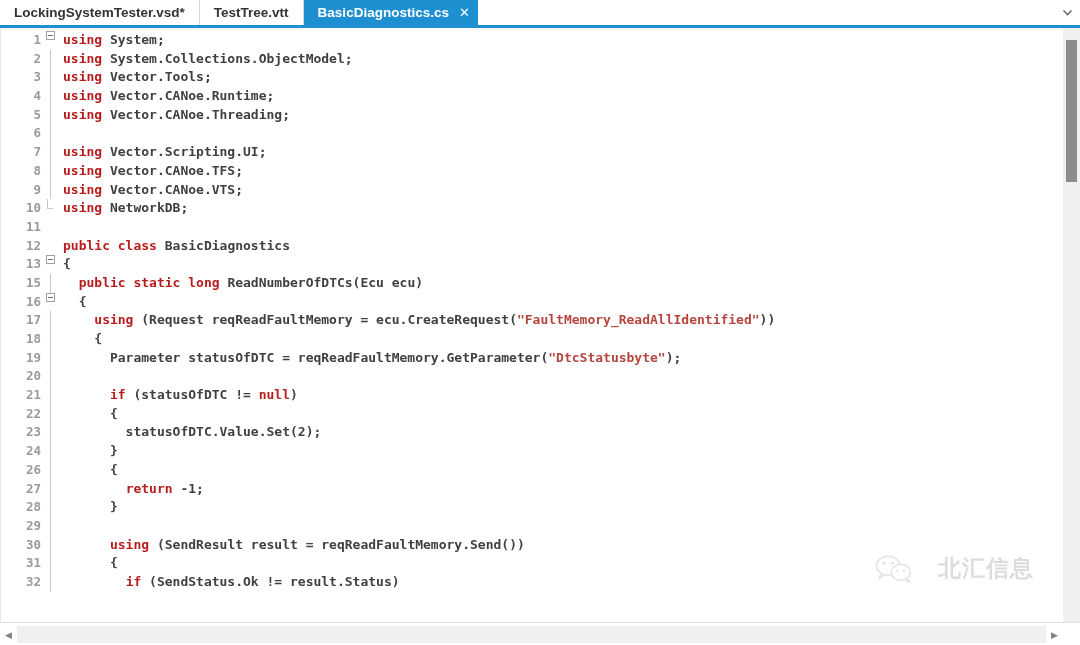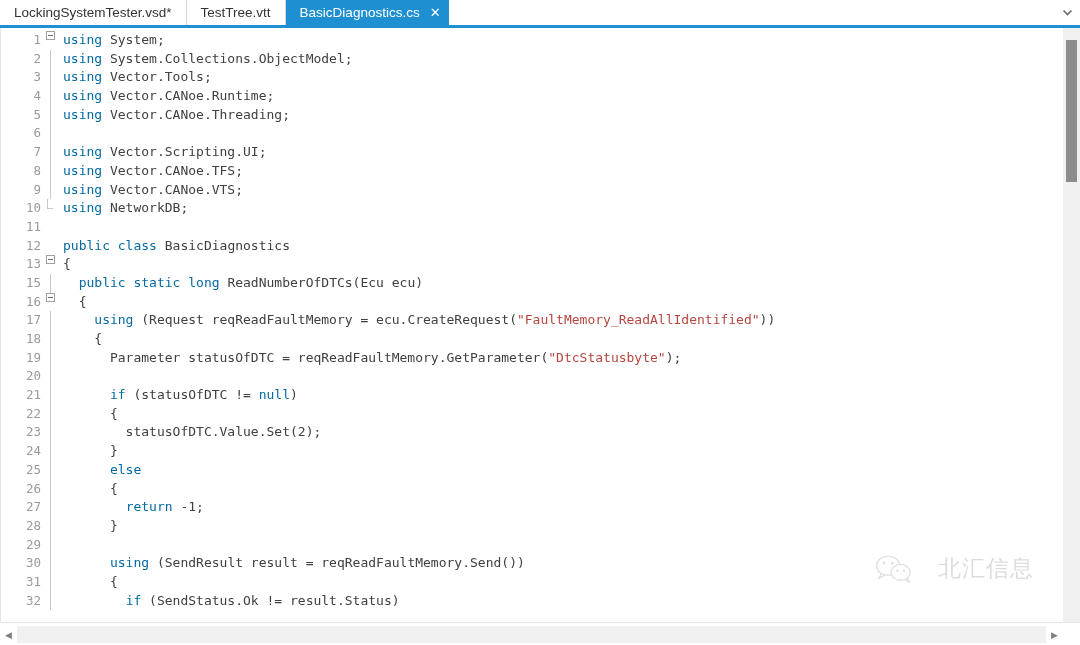--- a/index.html
+++ b/index.html
@@ -2,21 +2,21 @@
 <html><head>
 <meta charset="utf-8">
 <style>
   html,body{margin:0;padding:0;}
   body{
     width:1080px;height:645px;overflow:hidden;
     background:#ffffff;
     font-family:"Liberation Sans", sans-serif;
     -webkit-font-smoothing:antialiased;
   }
-  .app{position:relative;width:1080px;height:645px;box-sizing:border-box;}
+  .app{position:relative;width:1080px;height:645px;box-sizing:border-box;font-weight:bold;}
 
   
   .tabstrip{
     position:relative;height:25px;background:#ffffff;
     display:flex;align-items:stretch;
     border-bottom:3px solid #1e90d2;
     box-sizing:content-box;
   }
   .tab{
     display:flex;align-items:center;
@@ -88,21 +88,21 @@
   }
   .guide-end::before{
     content:"";position:absolute;left:0;top:0;width:1px;height:10px;background:#c8c8c8;
   }
   .guide-end::after{
     content:"";position:absolute;left:0;top:9px;width:6px;height:1px;background:#c8c8c8;
   }
   .code{
     padding-left:5px;white-space:pre;color:#1a1a1a;
   }
-  .kw{color:#0369a1;}
+  .kw{color:#b91c1c;}
   .str{color:#b5463f;}
   .pl{color:#404040;}
 
   
   .vscroll{
     width:17px;min-width:17px;background:#f0f0f0;
     position:relative;border-left:1px solid #ffffff;
   }
   .vthumb{
     position:absolute;left:3px;width:11px;top:13px;height:140px;
@@ -175,21 +175,20 @@
           <div class="ln"><div class="gutter">15</div><div class="foldcol"><div class="guide"></div></div><div class="code"><span class="pl">  </span><span class="kw">public</span><span class="pl"> </span><span class="kw">static</span><span class="pl"> </span><span class="kw">long</span><span class="pl"> ReadNumberOfDTCs(Ecu ecu)</span></div></div>
           <div class="ln"><div class="gutter">16</div><div class="foldcol"><div class="foldbox"></div></div><div class="code"><span class="pl">  {</span></div></div>
           <div class="ln"><div class="gutter">17</div><div class="foldcol"><div class="guide"></div></div><div class="code"><span class="pl">    </span><span class="kw">using</span><span class="pl"> (Request reqReadFaultMemory = ecu.CreateRequest(</span><span class="str">"FaultMemory_ReadAllIdentified"</span><span class="pl">))</span></div></div>
           <div class="ln"><div class="gutter">18</div><div class="foldcol"><div class="guide"></div></div><div class="code"><span class="pl">    {</span></div></div>
           <div class="ln"><div class="gutter">19</div><div class="foldcol"><div class="guide"></div></div><div class="code"><span class="pl">      Parameter statusOfDTC = reqReadFaultMemory.GetParameter(</span><span class="str">"DtcStatusbyte"</span><span class="pl">);</span></div></div>
           <div class="ln"><div class="gutter">20</div><div class="foldcol"><div class="guide"></div></div><div class="code"></div></div>
           <div class="ln"><div class="gutter">21</div><div class="foldcol"><div class="guide"></div></div><div class="code"><span class="pl">      </span><span class="kw">if</span><span class="pl"> (statusOfDTC != </span><span class="kw">null</span><span class="pl">)</span></div></div>
           <div class="ln"><div class="gutter">22</div><div class="foldcol"><div class="guide"></div></div><div class="code"><span class="pl">      {</span></div></div>
           <div class="ln"><div class="gutter">23</div><div class="foldcol"><div class="guide"></div></div><div class="code"><span class="pl">        statusOfDTC.Value.Set(2);</span></div></div>
           <div class="ln"><div class="gutter">24</div><div class="foldcol"><div class="guide"></div></div><div class="code"><span class="pl">      }</span></div></div>
-          <div class="ln"><div class="gutter">25</div><div class="foldcol"><div class="guide"></div></div><div class="code"><span class="pl">      </span><span class="kw">else</span></div></div>
           <div class="ln"><div class="gutter">26</div><div class="foldcol"><div class="guide"></div></div><div class="code"><span class="pl">      {</span></div></div>
           <div class="ln"><div class="gutter">27</div><div class="foldcol"><div class="guide"></div></div><div class="code"><span class="pl">        </span><span class="kw">return</span><span class="pl"> -1;</span></div></div>
           <div class="ln"><div class="gutter">28</div><div class="foldcol"><div class="guide"></div></div><div class="code"><span class="pl">      }</span></div></div>
           <div class="ln"><div class="gutter">29</div><div class="foldcol"><div class="guide"></div></div><div class="code"></div></div>
           <div class="ln"><div class="gutter">30</div><div class="foldcol"><div class="guide"></div></div><div class="code"><span class="pl">      </span><span class="kw">using</span><span class="pl"> (SendResult result = reqReadFaultMemory.Send())</span></div></div>
           <div class="ln"><div class="gutter">31</div><div class="foldcol"><div class="guide"></div></div><div class="code"><span class="pl">      {</span></div></div>
           <div class="ln"><div class="gutter">32</div><div class="foldcol"><div class="guide"></div></div><div class="code"><span class="pl">        </span><span class="kw">if</span><span class="pl"> (SendStatus.Ok != result.Status)</span></div></div>
         </div>
 
       <div class="watermark">

